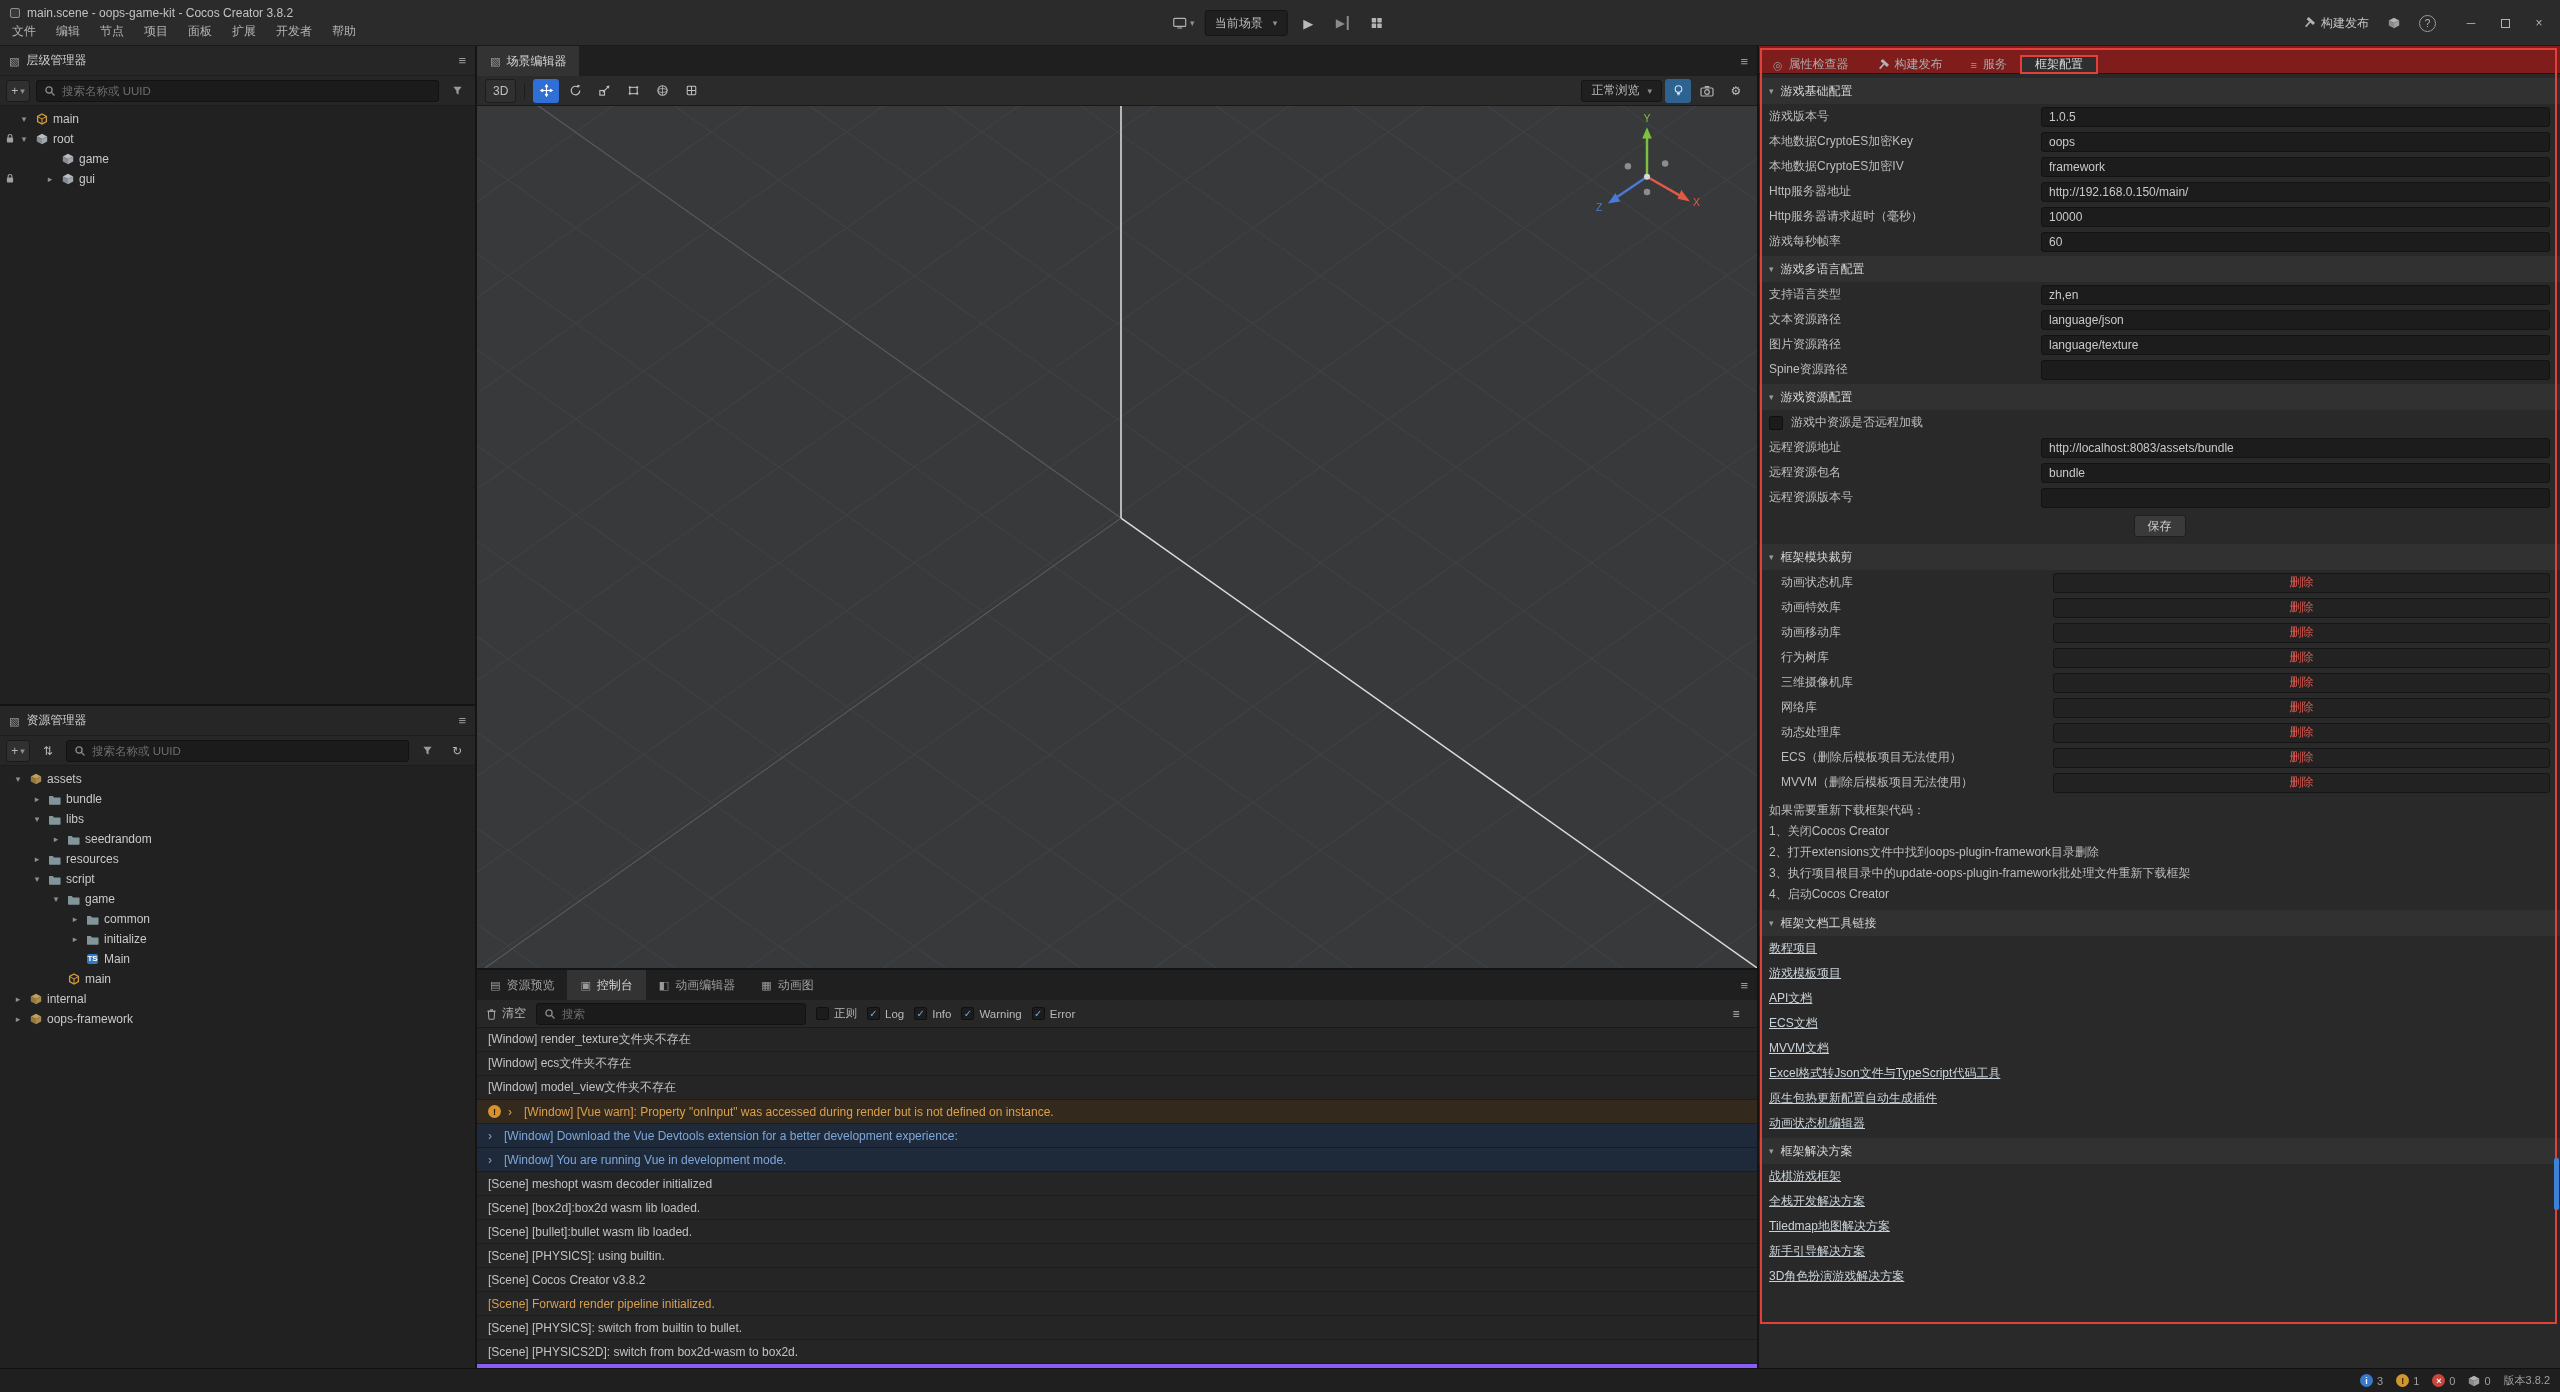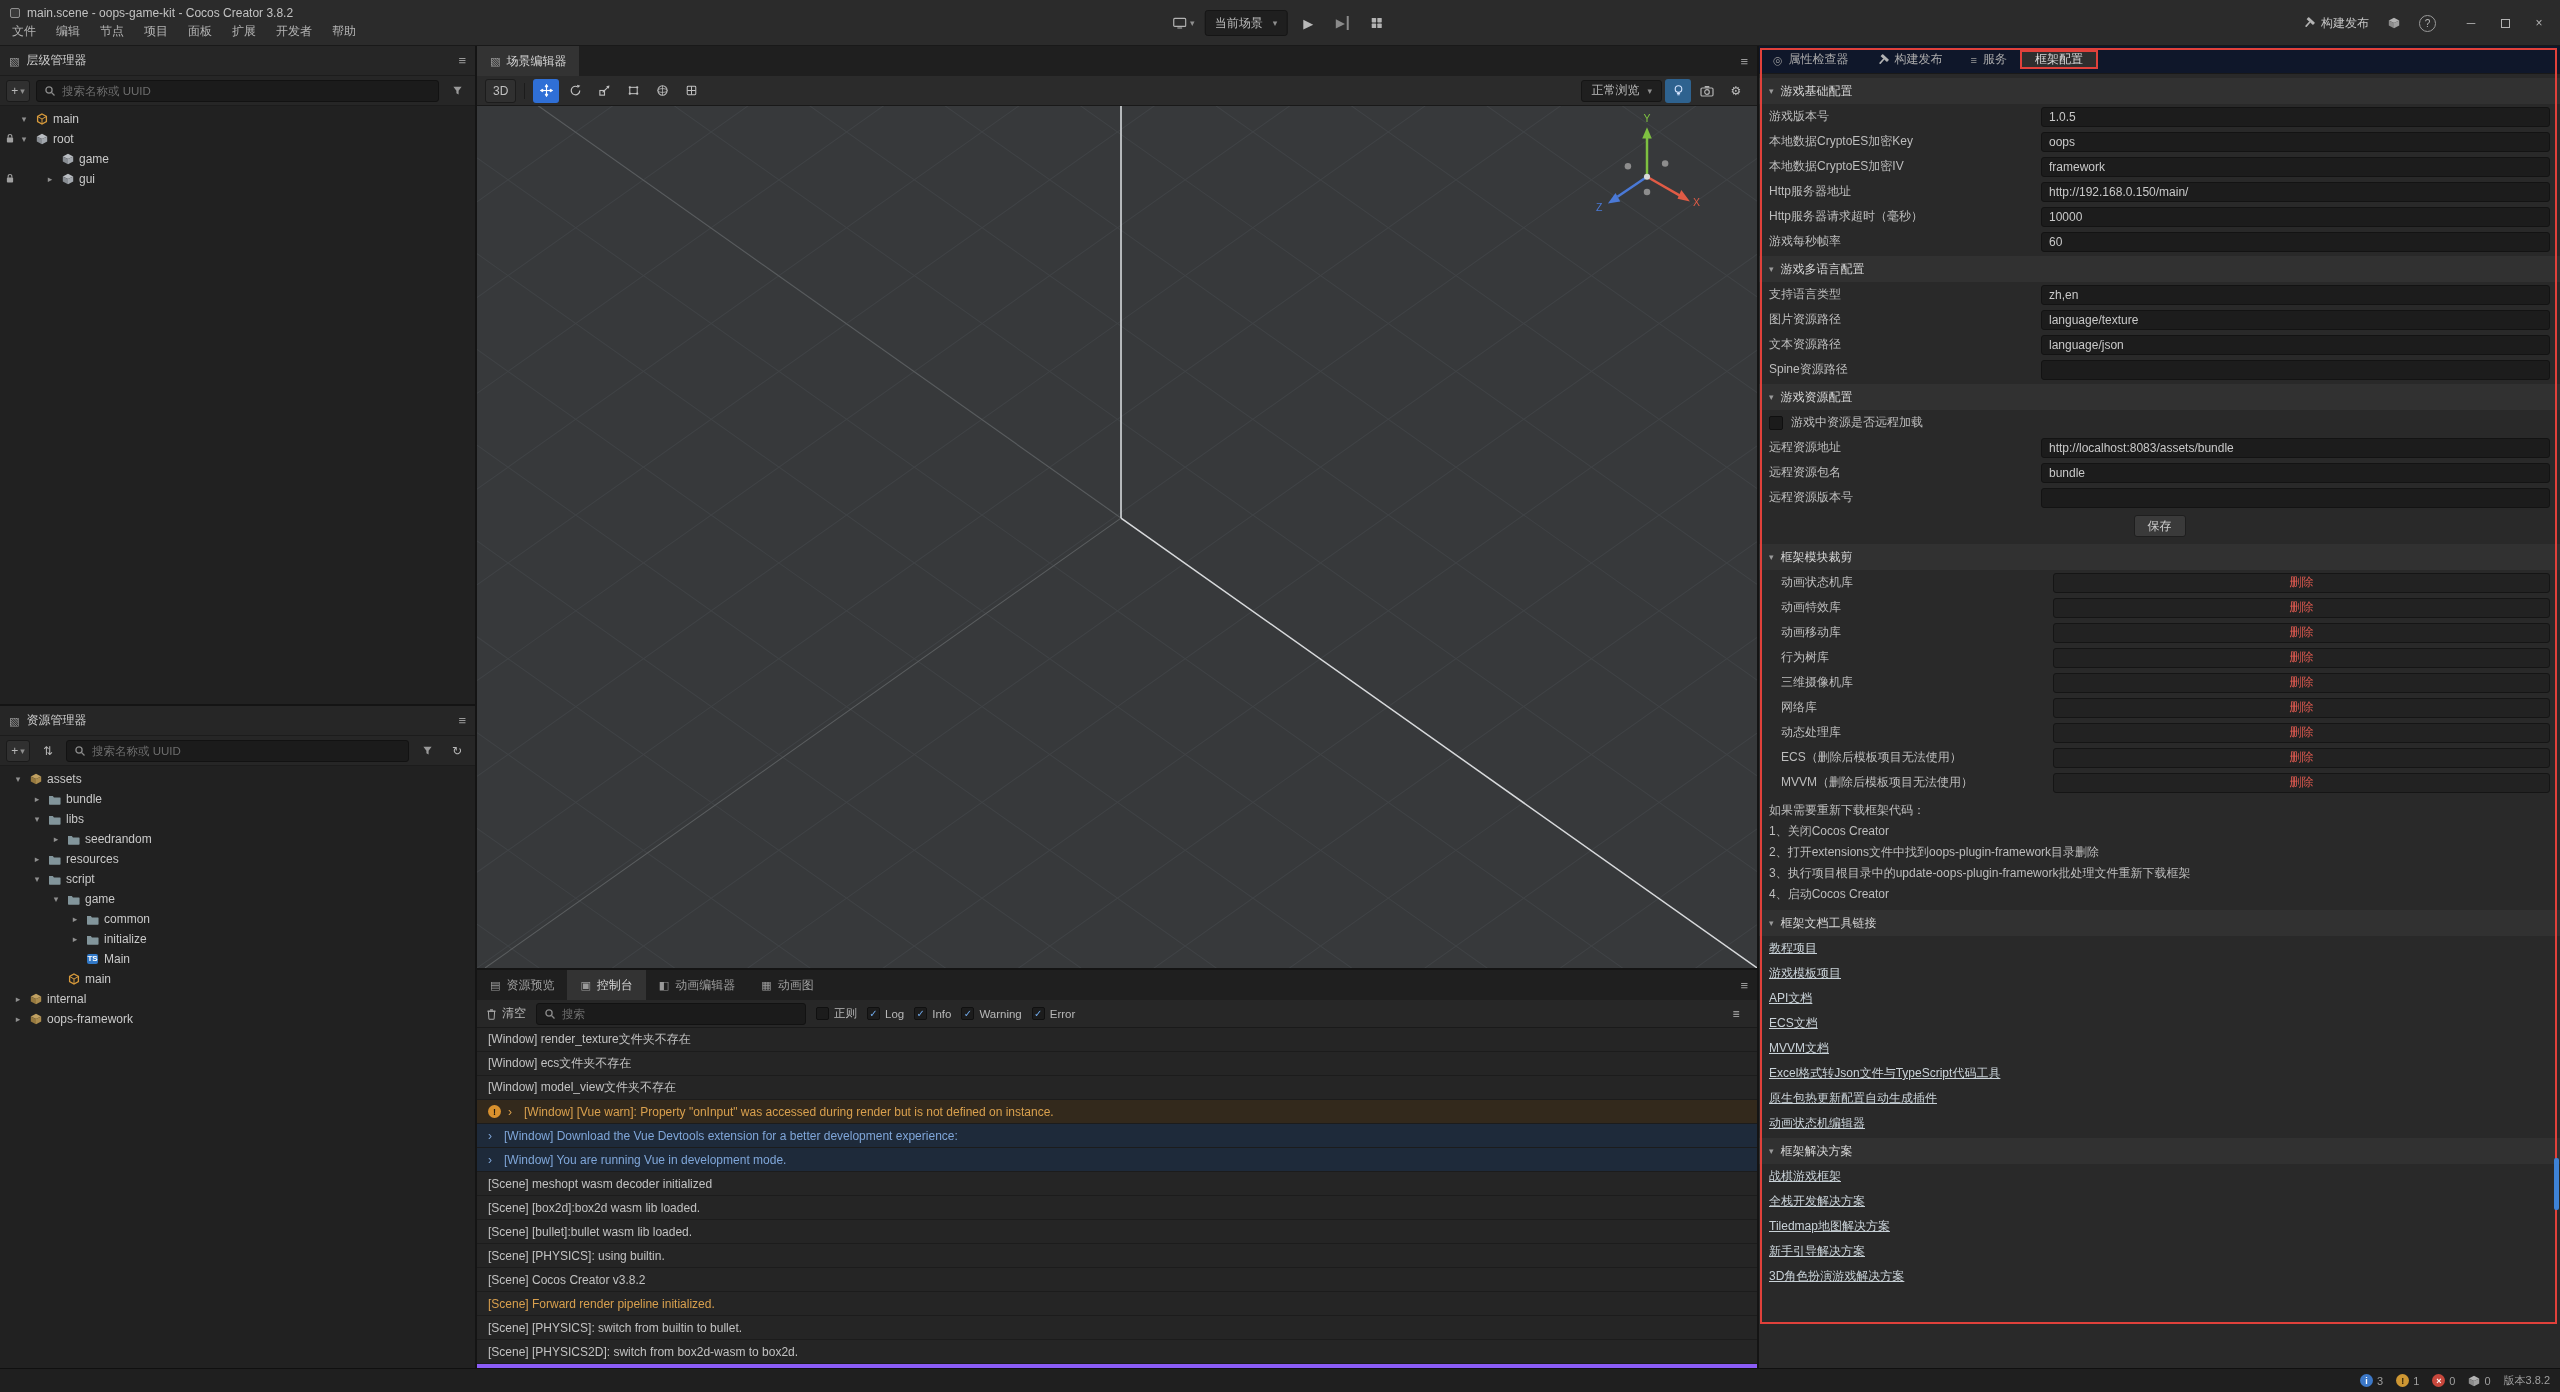--- a/index.html
+++ b/index.html
@@ -83,21 +83,21 @@
   .logs{flex:1;overflow:hidden;background:#8b5cf6;}
   .log-row{height:24px;display:flex;align-items:center;gap:7px;padding:0 11px;font-size:12px;color:#c2c2c2;background:#252525;border-bottom:1px solid #1c1c1c;}
   .log-row.warn{background:#33291c;color:var(--warning,#d9a04e);}
   .log-row.warn-plain{color:var(--warning,#d9a04e);}
   .log-row.info{background:#1e2a3a;color:var(--info,#7fa6d9);}
   .warn-icon{width:13px;height:13px;flex:none;border-radius:50%;background:#d9912e;color:#211a10;font-size:9px;font-weight:bold;display:flex;align-items:center;justify-content:center;}
   .expand-arrow{width:9px;flex:none;font-size:12px;}
   .log-text{white-space:nowrap;overflow:hidden;text-overflow:ellipsis;}
 
   
-  .insp-tabs{height:28px;flex:none;display:flex;align-items:center;background:#0f172a;border-bottom:1px solid #191919;}
+  .insp-tabs{height:28px;flex:none;display:flex;align-items:flex-end;background:#7f1d1d;border-bottom:1px solid #191919;}
   .insp-tab{display:flex;align-items:center;gap:6px;padding:0 14px;font-size:12px;color:#aaaaaa;}
   .insp-tab.active{background:#2e2e2e;color:#dadada;outline:2px solid var(--annotation,#e0413b);outline-offset:-1px;}
   .config-body{flex:1;overflow:hidden;padding-top:2px;}
   .section-header{height:26px;margin-top:2px;display:flex;align-items:center;gap:7px;background:#313131;padding:0 10px;color:#d6d6d6;}
   .section-header .chev{font-size:9px;color:#9a9a9a;}
   .kv-row{height:25px;display:flex;align-items:center;padding-left:10px;}
   .kv-label{width:272px;flex:none;color:#bdbdbd;white-space:nowrap;overflow:hidden;}
   .kv-value{flex:1;margin-right:10px;height:20px;background:#1c1c1c;border:1px solid #131313;border-radius:3px;display:flex;align-items:center;padding:0 7px;color:#c9c9c9;white-space:nowrap;overflow:hidden;}
   .chk-row{height:25px;display:flex;align-items:center;gap:8px;padding-left:10px;color:#bdbdbd;}
   .cfg-chk{width:14px;height:14px;background:#1b1b1b;border:1px solid #0f0f0f;border-radius:2px;flex:none;}
@@ -807,29 +807,29 @@
             <span class="chev">▾</span>
             <span>游戏多语言配置</span>
           </div>
           <div class="kv-row">
             <span class="kv-label">支持语言类型</span>
             <div class="kv-value">
               <span>zh,en</span>
             </div>
           </div>
           <div class="kv-row">
+            <span class="kv-label">文本资源路径</span>
+            <div class="kv-value">
+              <span>language/json</span>
+            </div>
+          </div>
+          <div class="kv-row">
             <span class="kv-label">图片资源路径</span>
             <div class="kv-value">
               <span>language/texture</span>
-            </div>
-          </div>
-          <div class="kv-row">
-            <span class="kv-label">文本资源路径</span>
-            <div class="kv-value">
-              <span>language/json</span>
             </div>
           </div>
           <div class="kv-row">
             <span class="kv-label">Spine资源路径</span>
             <div class="kv-value">
               <span></span>
             </div>
           </div>
           <div class="section-header">
             <span class="chev">▾</span>

